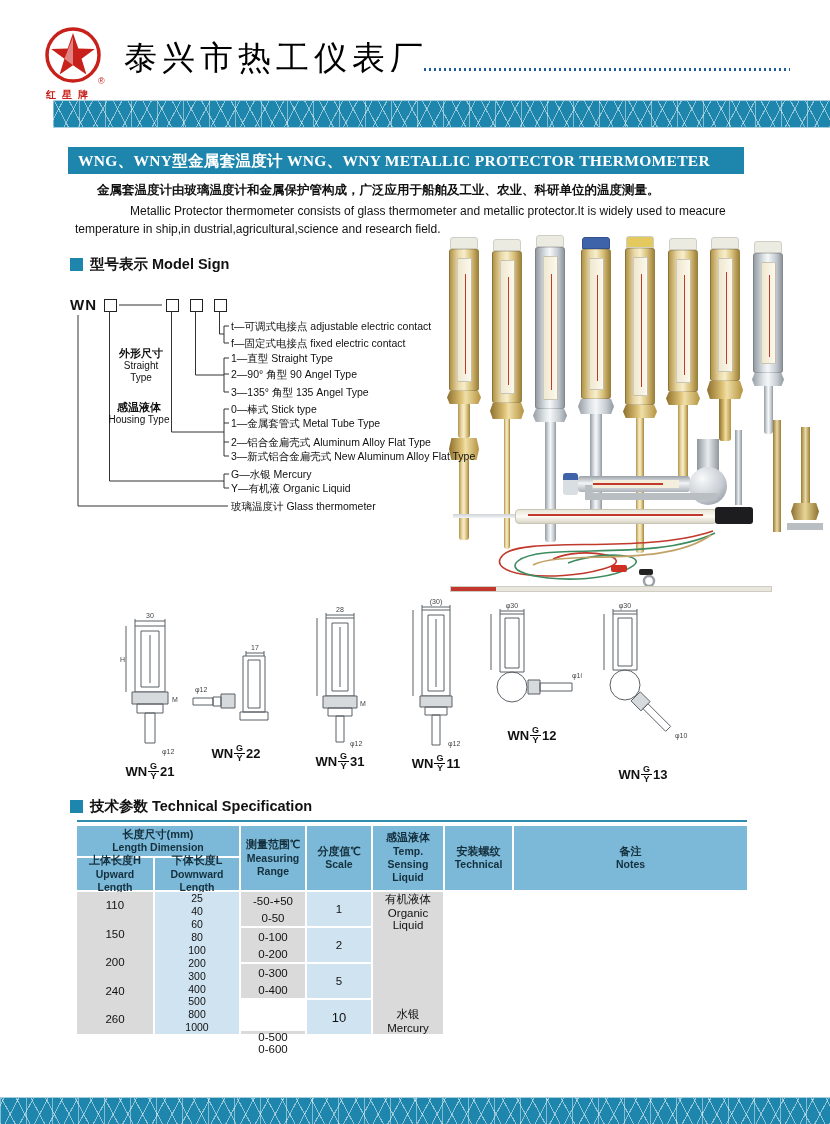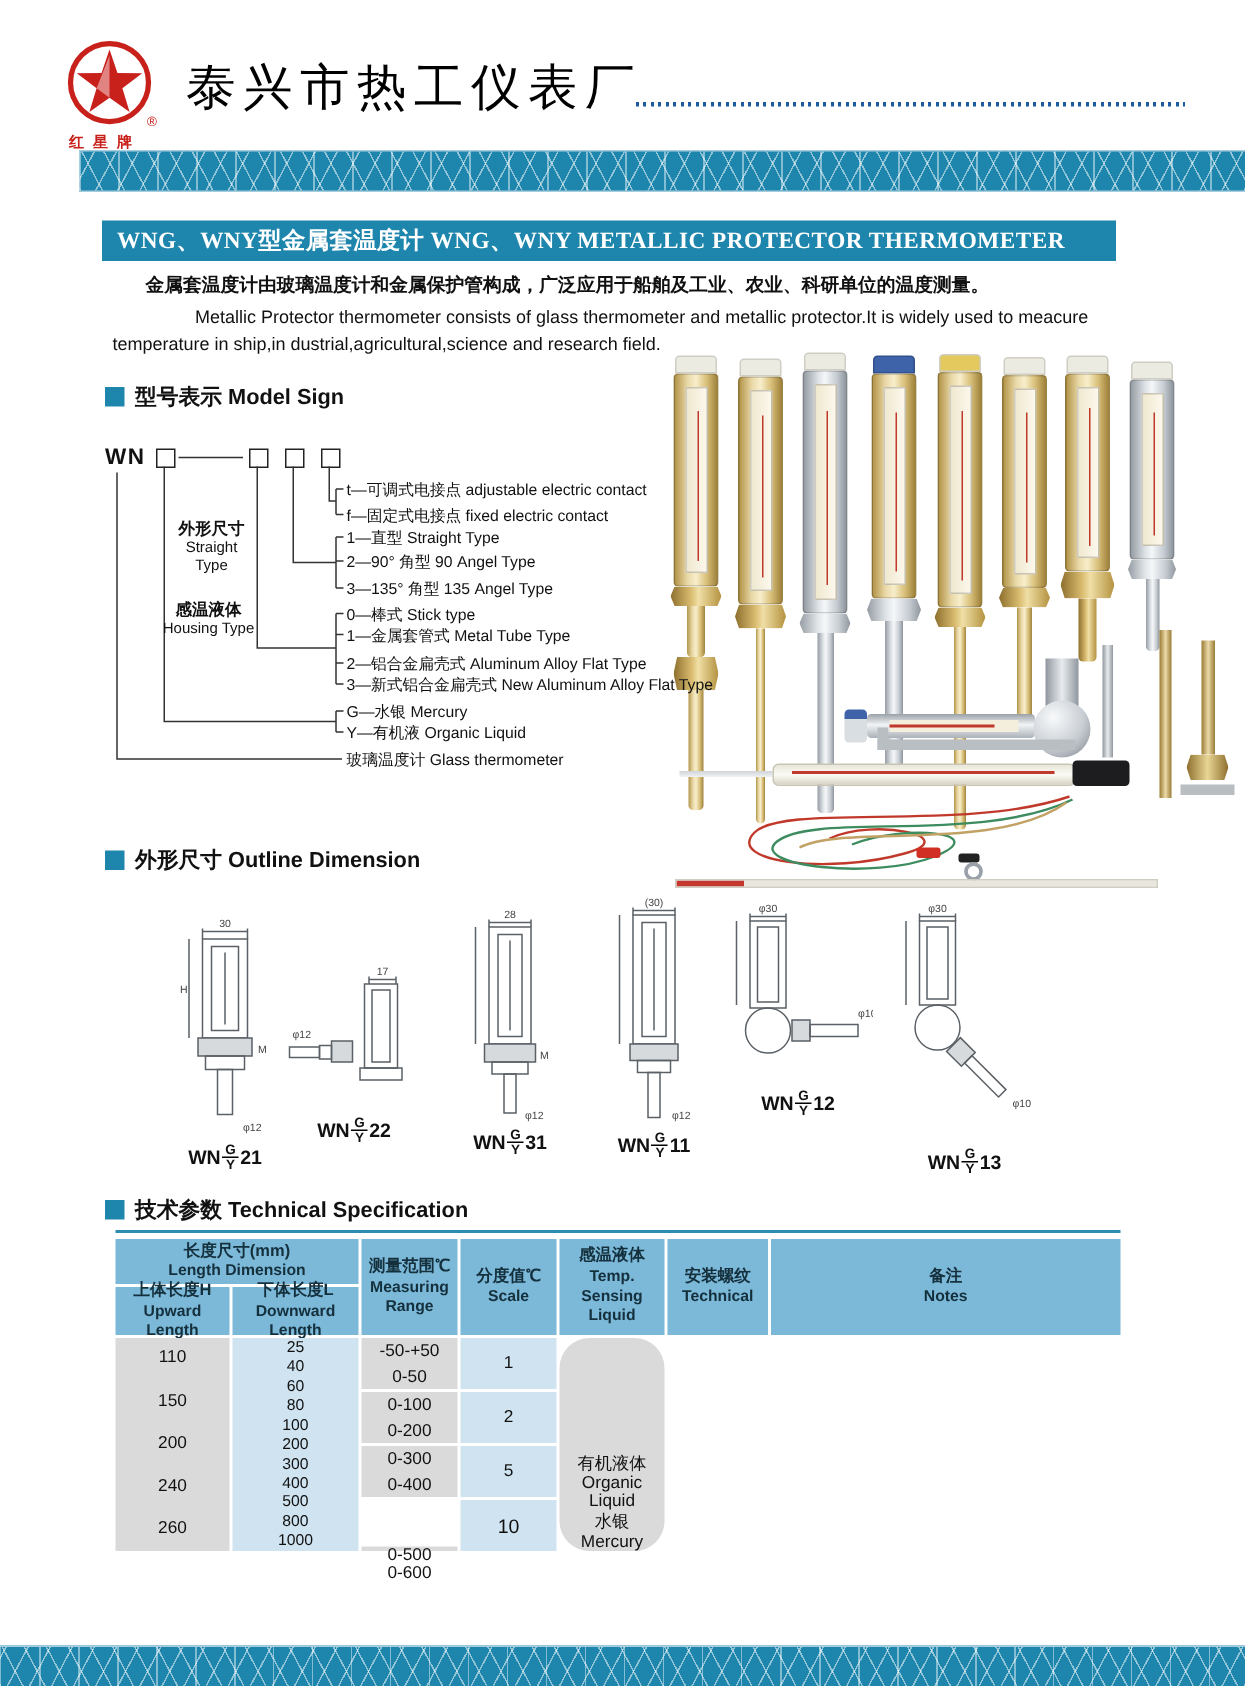--- a/index.html
+++ b/index.html
@@ -253,24 +253,20 @@
     <span>Housing Type</span>
   </div>
   <div class="dlabel" style="left:231px;top:403px;">0—棒式 Stick type</div>
   <div class="dlabel" style="left:231px;top:417px;">1—金属套管式 Metal Tube Type</div>
   <div class="dlabel" style="left:231px;top:436px;">2—铝合金扁壳式 Aluminum Alloy Flat Type</div>
   <div class="dlabel" style="left:231px;top:450px;">3—新式铝合金扁壳式 New Aluminum Alloy Flat Type</div>
   <div class="dlabel" style="left:231px;top:468px;">G—水银 Mercury</div>
   <div class="dlabel" style="left:231px;top:482px;">Y—有机液 Organic Liquid</div>
   <div class="dlabel" style="left:231px;top:500px;">玻璃温度计 Glass thermometer</div>
 
-  <div class="sec-head" style="left:70px;top:564px;">
-    <span class="sq"></span>
-    <span>外形尺寸 Outline Dimension</span>
-  </div>
 
   <div class="fig" style="left:108px;top:610px;width:84px;">
     <svg width="80" height="150" viewBox="0 0 80 150">
       <text class="dimtxt" x="40" y="8" text-anchor="middle">30</text>
       <path class="sketch" d="M25,11 H55 M25,9 V16 M55,9 V16 M16,16 V82"></path>
       <text class="dimtxt" x="10" y="52">H</text>
       <rect class="sketch" x="25" y="16" width="30" height="66"></rect>
         <rect class="sketch" x="31" y="21" width="18" height="56"></rect>
       <path class="sketch" d="M40,25 V73"></path>
       <rect class="sketch-fill" x="22" y="82" width="36" height="12"></rect>
@@ -484,21 +480,21 @@
     <div class="td-b" style="grid-column:4;grid-row:5/span 2;font-size:11.5px;">
       <span>2</span>
       </div>
     <div class="td-b" style="grid-column:4;grid-row:7/span 2;font-size:11.5px;">
       <span>5</span>
       </div>
     <div class="td-b" style="grid-column:4;grid-row:9/span 2;font-size:13px;">
       <span>10</span>
       </div>
 
-    <div class="td-g liq" style="grid-column:5;grid-row:3/span 8;justify-content:flex-end;border-radius:20px;">
+    <div class="td-g liq" style="grid-column:5;grid-row:3/span 8;justify-content:space-between;">
       <div>
           <b>有机液体</b>
           <b>Organic Liquid</b>
         </div>
       <div>
           <b>水银</b>
           <b>Mercury</b>
         </div>
     </div>
   </div>

